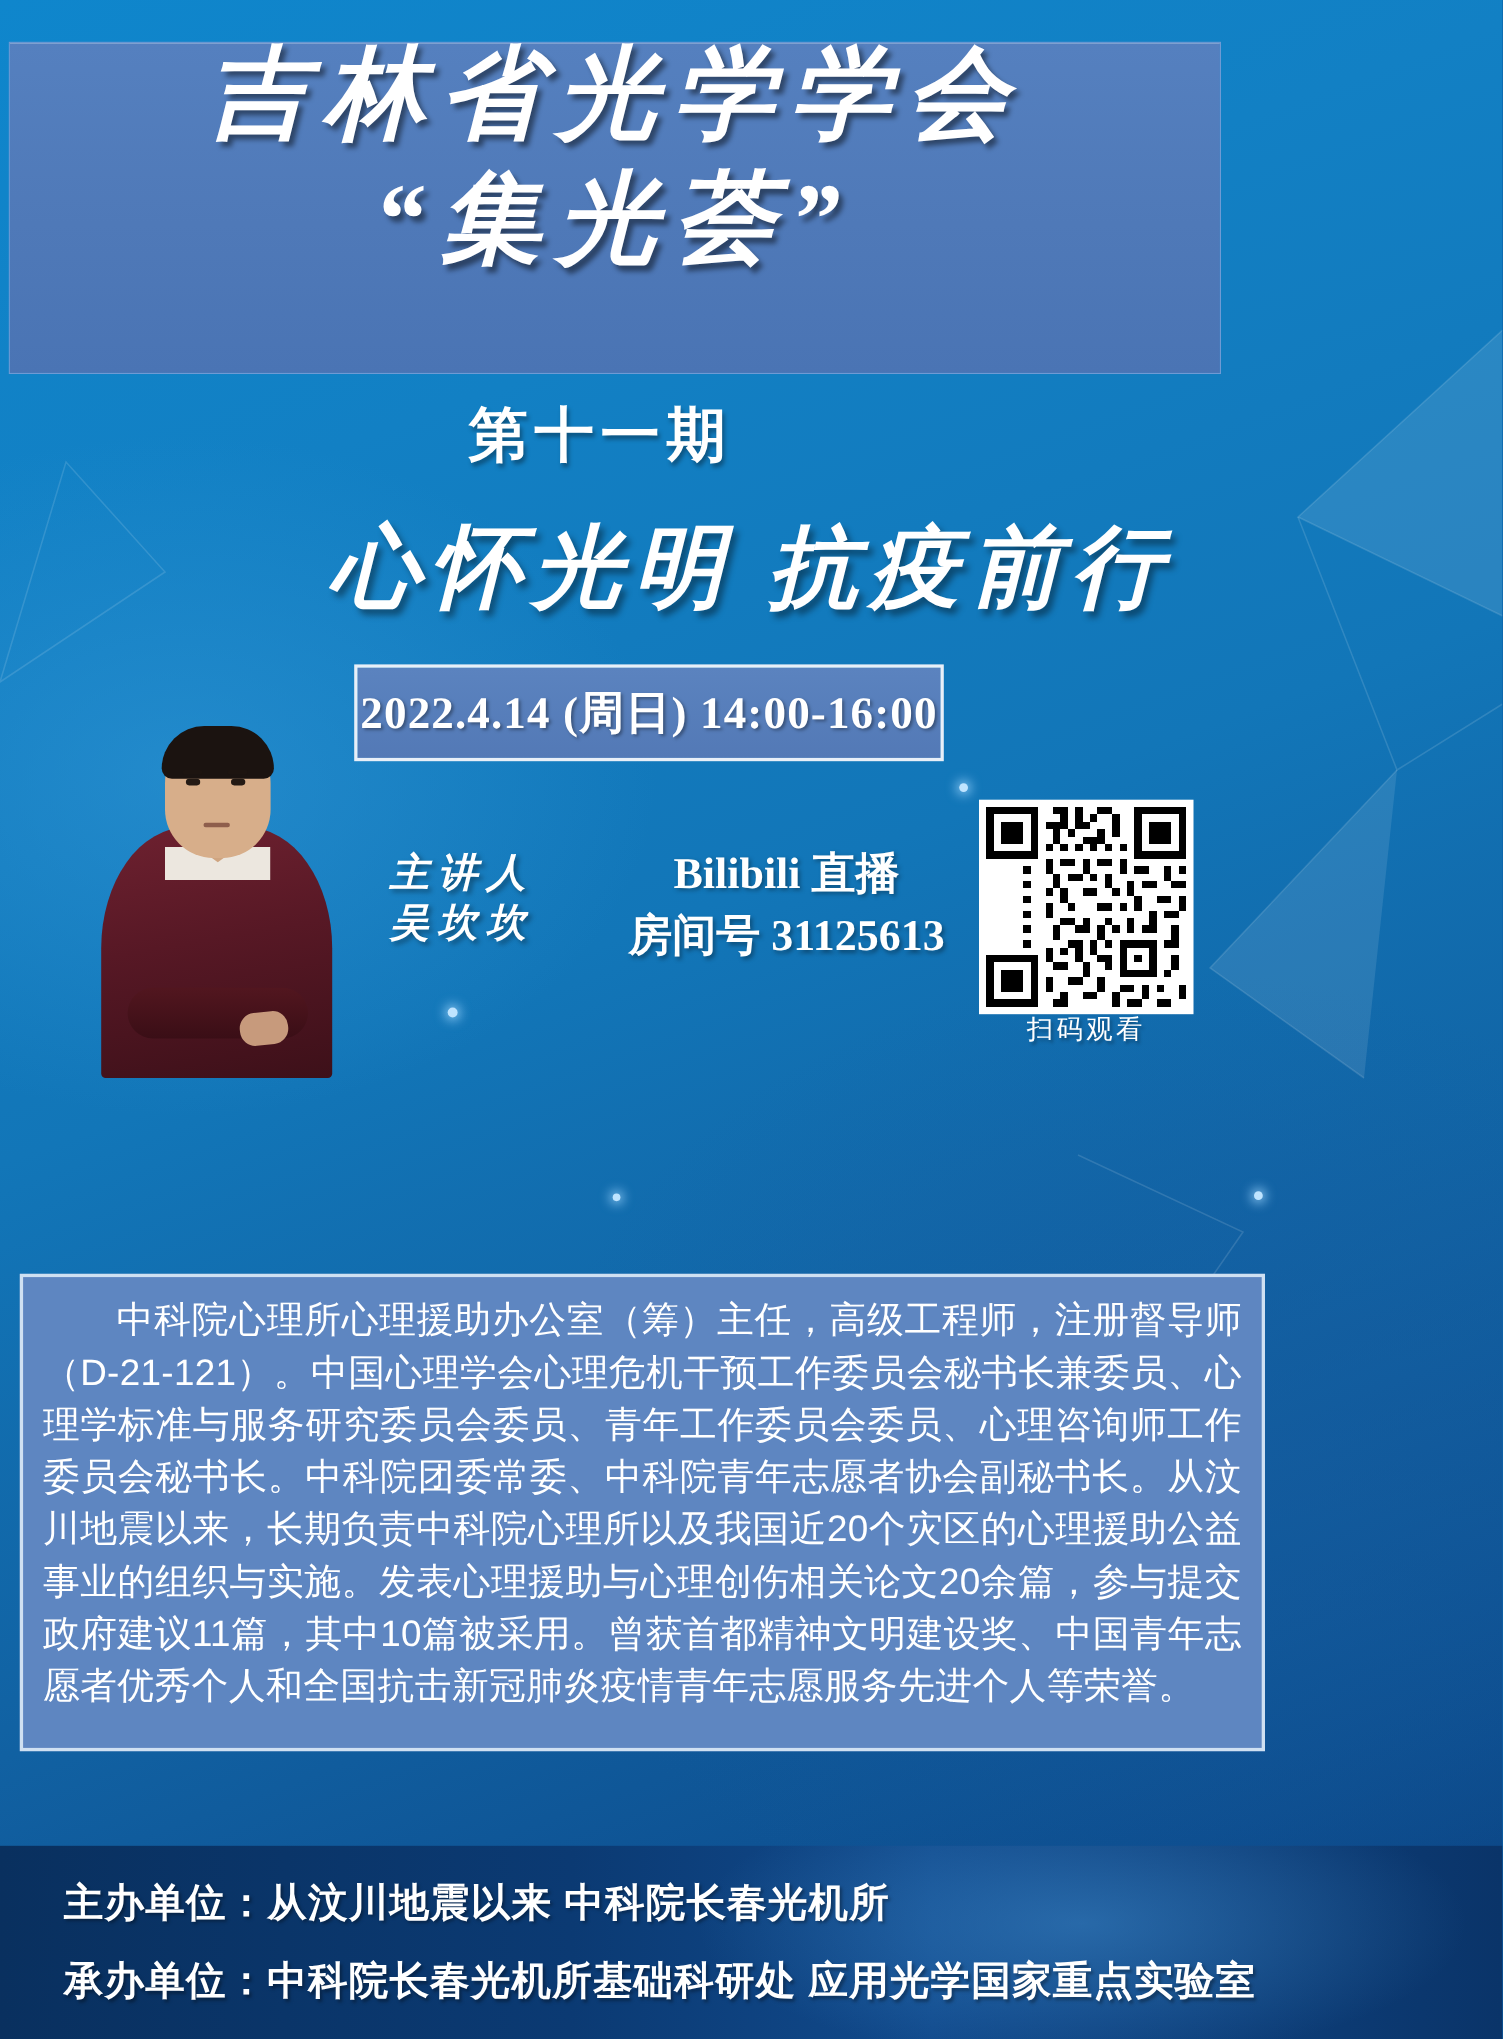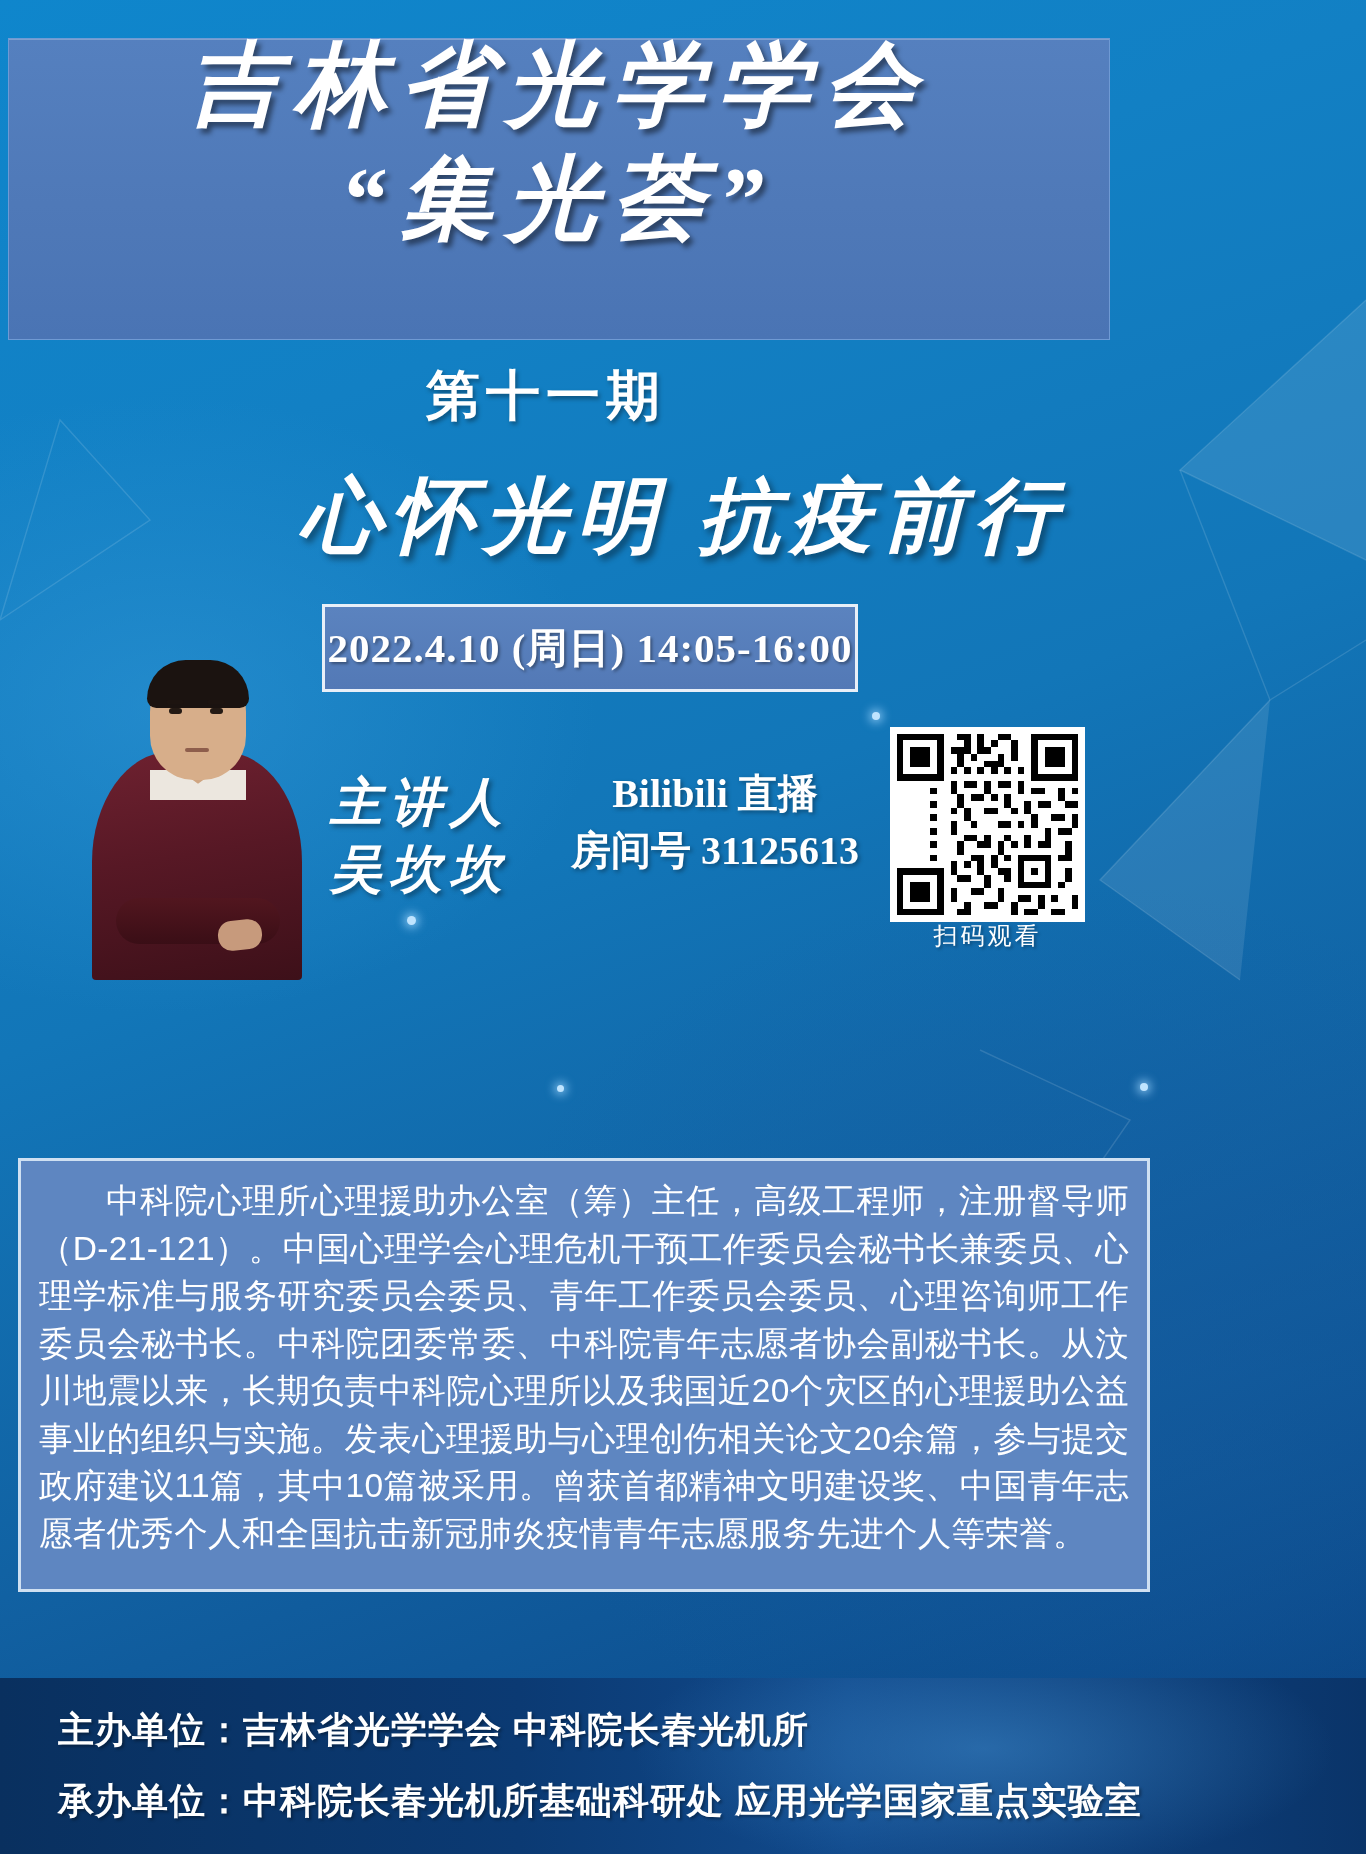--- a/index.html
+++ b/index.html
@@ -96,21 +96,21 @@
   .p-collar{
     position:absolute;left:58px;top:110px;width:96px;height:30px;
     background:#ece7df;transform:rotate(0deg);
     clip-path:polygon(0 0,30% 0,50% 46%,70% 0,100% 0,100% 100%,0 100%);
   }
 
   
   .speaker{
     position:absolute;left:300px;top:770px;width:240px;text-align:center;
     color:#fff;font-family:"Liberation Serif","DejaVu Serif",serif;
-    font-weight:700;font-style:italic;font-size:52px;line-height:1.28;
+    font-weight:700;font-style:italic;font-size:36px;line-height:1.28;
     letter-spacing:8px;text-shadow:3px 3px 5px rgba(0,0,0,.38);
   }
   .live{
     position:absolute;left:540px;top:766px;width:350px;text-align:center;
     color:#fff;font-family:"Liberation Serif","DejaVu Serif",serif;
     font-weight:700;font-size:40px;line-height:1.42;
     text-shadow:2px 2px 4px rgba(0,0,0,.35);white-space:nowrap;
   }
   .live .rn{font-size:40px;}
 
@@ -180,21 +180,21 @@
   <div class="banner">
     <div class="banner-l1">吉林省光学学会</div>
     <div class="banner-l2">“集光荟”</div>
   </div>
 
   <div class="issue">第十一期</div>
 
   <div class="headline">心怀光明 抗疫前行</div>
 
   <div class="datebox">
-    <span>2022.4.10 (周日) 14:05-16:00</span>
+    <span>2022.4.14 (周日) 14:00-16:00</span>
   </div>
 
   <div class="portrait">
     <div class="p-body"></div>
     <div class="p-arm"></div>
     <div class="p-hand"></div>
     <div class="p-neck"></div>
     <div class="p-collar"></div>
     <div class="p-head"></div>
     <div class="p-hair"></div>
@@ -336,17 +336,17 @@
       </g>
     </svg>
   </div>
   <div class="qr-caption">扫码观看</div>
 
   <div class="biobox">
     <p>中科院心理所心理援助办公室（筹）主任，高级工程师，注册督导师（D-21-121）。中国心理学会心理危机干预工作委员会秘书长兼委员、心理学标准与服务研究委员会委员、青年工作委员会委员、心理咨询师工作委员会秘书长。中科院团委常委、中科院青年志愿者协会副秘书长。从汶川地震以来，长期负责中科院心理所以及我国近20个灾区的心理援助公益事业的组织与实施。发表心理援助与心理创伤相关论文20余篇，参与提交政府建议11篇，其中10篇被采用。曾获首都精神文明建设奖、中国青年志愿者优秀个人和全国抗击新冠肺炎疫情青年志愿服务先进个人等荣誉。</p>
   </div>
 
   <div class="footer">
-    <div>主办单位：吉林省光学学会  中科院长春光机所</div>
+    <div>主办单位：从汶川地震以来  中科院长春光机所</div>
     <div>承办单位：中科院长春光机所基础科研处  应用光学国家重点实验室</div>
   </div>
 
 </div>
 
 </body></html>

